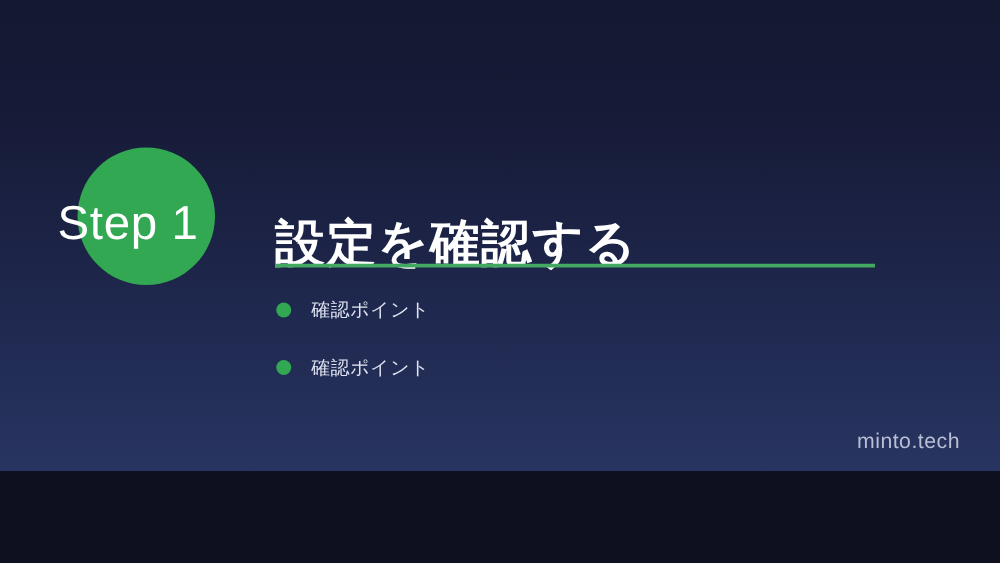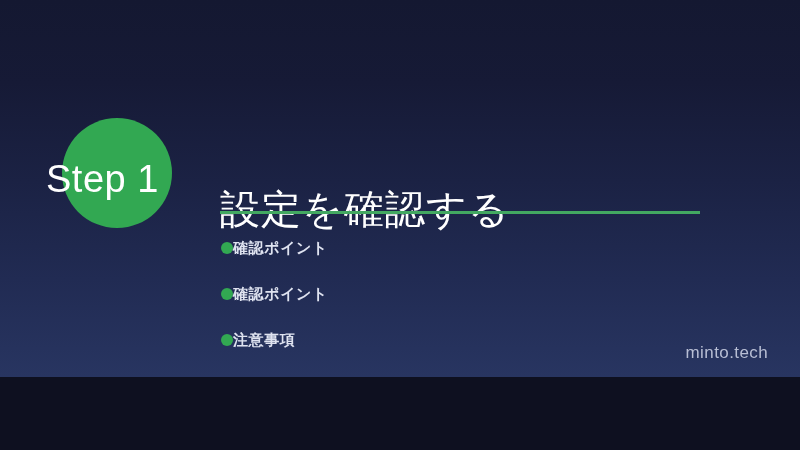--- a/index.html
+++ b/index.html
@@ -46,24 +46,24 @@
     font-size: 38px;
     font-weight: 400;
     letter-spacing: 0.5px;
     white-space: nowrap;
   }
 
   
   #title {
     position: absolute;
     left: 220px;
-    top: 156px;
+    top: 142px;
     color: #ffffff;
     font-size: 40px;
-    font-weight: 400;
+    font-weight: 700;
     letter-spacing: 1px;
     line-height: 52px;
     white-space: nowrap;
   }
 
   #title-rule {
     position: absolute;
     left: 220px;
     top: 211px;
     width: 480px;
@@ -90,23 +90,24 @@
 
   .bullet-dot {
     width: 12px;
     height: 12px;
     border-radius: 50%;
     background: #32a852;
     flex: 0 0 auto;
   }
 
   .bullet-text {
+    margin-left: 16px;
     color: #dfe3f0;
     font-size: 15px;
-    font-weight: 700;
+    font-weight: 400;
     letter-spacing: 0.6px;
     white-space: nowrap;
   }
 
   
   #watermark {
     position: absolute;
     right: 32px;
     bottom: 14px;
     color: #b8bed4;
@@ -133,22 +134,18 @@
     <li class="bullet-row">
       <span class="bullet-dot"></span>
       <span class="bullet-text">確認ポイント</span>
     </li>
 
     <li class="bullet-row">
       <span class="bullet-dot"></span>
       <span class="bullet-text">確認ポイント</span>
     </li>
 
-    <li class="bullet-row">
-      <span class="bullet-dot"></span>
-      <span class="bullet-text">注意事項</span>
-    </li>
 
   </ul>
 
   <div id="watermark">minto.tech</div>
 
 </div>
 
 </body></html>

